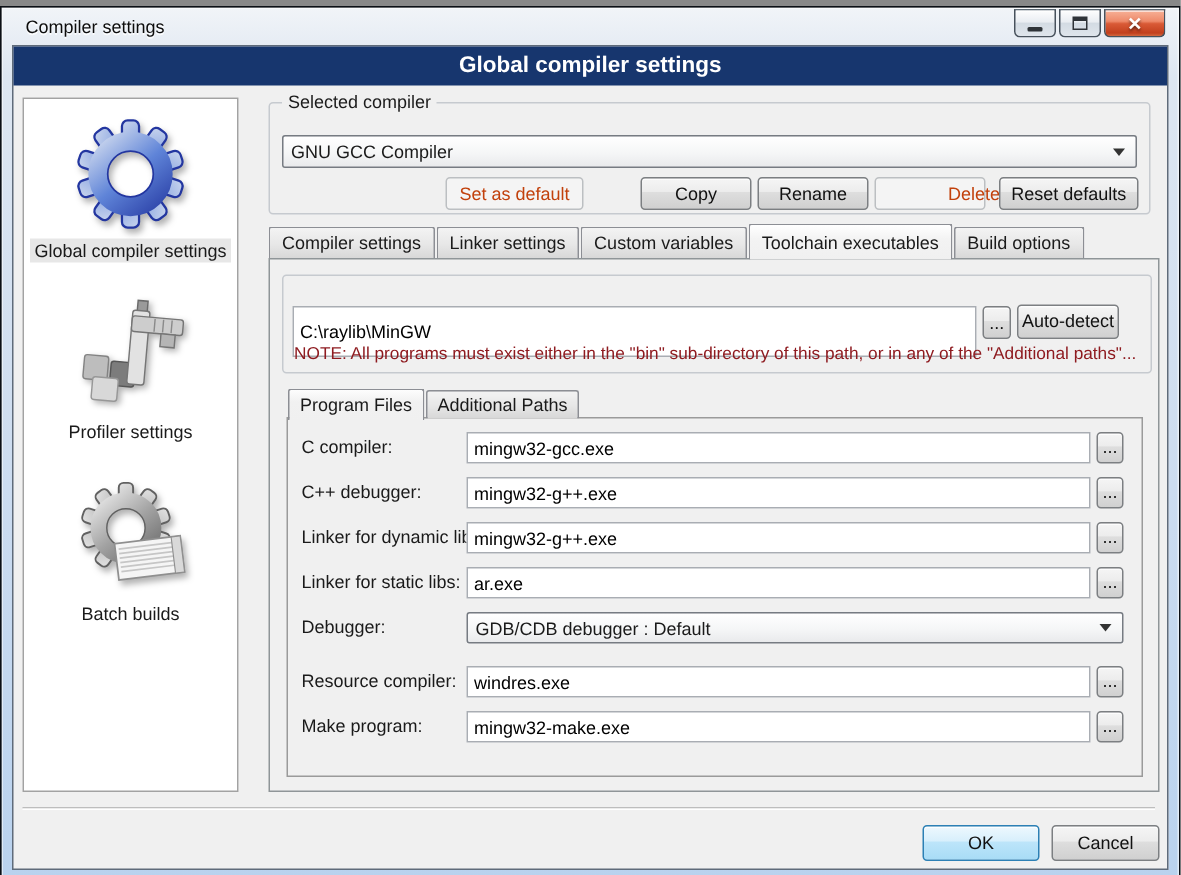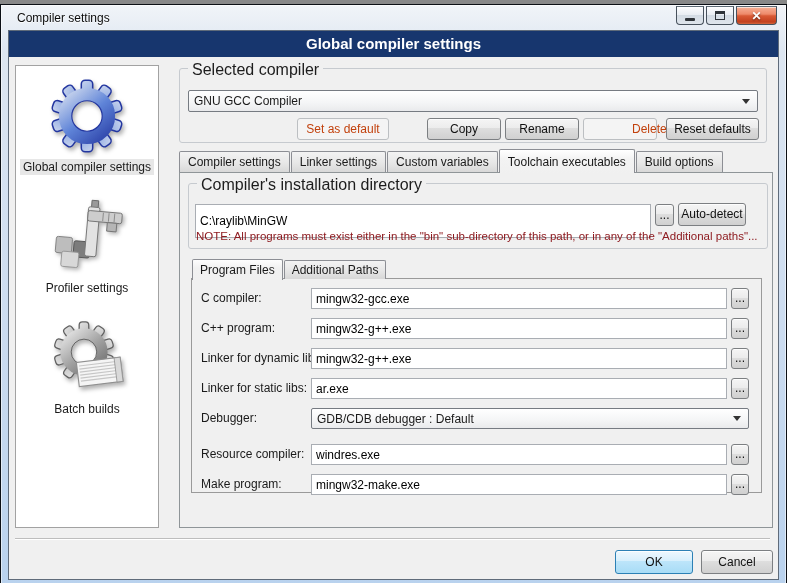--- a/index.html
+++ b/index.html
@@ -30,21 +30,21 @@
   
   .sidebar{position:absolute;left:6px;top:34px;width:144px;height:463px;background:#fff;border:1px solid #a2a2a2;
            display:flex;flex-direction:column;align-items:center;overflow:hidden;}
   .sb-item{display:flex;flex-direction:column;align-items:center;cursor:default;}
   .sb-item1{margin-top:12px;} .sb-item2{margin-top:24px;} .sb-item3{margin-top:24px;}
   .sb-icon{width:76px;height:76px;}
   .sb-label{margin-top:5px;font-size:12px;padding:1px 3px;white-space:nowrap;}
   .sb-item.selected .sb-label{background:#e7e7e7;}
   
   .group{position:absolute;border:1px solid #c6cacf;border-radius:3px;}
-  .legend{position:absolute;top:-8px;left:8px;background:#f0f0f0;padding:0 4px;font-size:16px;color:#1c1c1c;white-space:nowrap;}
+  .legend{position:absolute;top:-8px;left:8px;background:#f0f0f0;padding:0 4px;font-size:12px;color:#1c1c1c;white-space:nowrap;}
   .gb-compiler{left:170px;top:37px;width:588px;height:75px;}
   
   .combo{position:absolute;height:22px;border:1px solid #767b82;border-radius:2px;
          background:linear-gradient(180deg,#ffffff,#f4f5f6 60%,#e9eaec);display:flex;align-items:center;cursor:default;}
   .combo-value{flex:1;padding-left:5px;white-space:nowrap;overflow:hidden;}
   .combo-arrow{width:0;height:0;border-left:4px solid transparent;border-right:4px solid transparent;border-top:5px solid #333;margin:0 7px 0 4px;}
   .combo-main{left:8px;top:21px;right:8px;}
   
   .btn{position:absolute;height:22px;border:1px solid #7c7f82;border-radius:3px;font-family:"Liberation Sans",sans-serif;
        font-size:12px;color:#111;text-align:center;line-height:20px;cursor:default;
@@ -66,21 +66,21 @@
        font-family:"Liberation Sans",sans-serif;font-size:12px;background:#fff;}
   .btn-browse-main{left:466px;top:20px;width:19px;}
   .btn-autodetect{left:489px;top:19px;width:68px;height:23px;line-height:21px;}
   .note{position:absolute;left:7px;top:46px;font-size:11.5px;color:#8e1b20;white-space:nowrap;}
   
   .subtabs{position:absolute;left:12px;top:85px;height:21px;display:flex;align-items:flex-end;z-index:2;}
   .subtab{height:19px;line-height:18px;padding:0 7px;font-size:12px;white-space:nowrap;cursor:default;
        background:linear-gradient(180deg,#f3f3f3,#e6e6e6 55%,#d7d7d7);
        border:1px solid #8c8e94;border-bottom:none;border-radius:2px 2px 0 0;margin-right:1px;}
   .subtab.active{height:21px;line-height:21px;background:linear-gradient(180deg,#fdfdfd,#f1f1f1 40%,#f0f0f0);margin-bottom:-1px;}
-  .subpanel{position:absolute;left:11px;top:105px;width:571px;height:215px;border:1px solid #9a9a9a;background:#f0f0f0;}
+  .subpanel{position:absolute;left:11px;top:105px;width:571px;height:240px;border:1px solid #9a9a9a;background:#f0f0f0;}
   .form-row{position:absolute;left:0;right:0;height:22px;}
   .form-label{position:absolute;left:9px;top:3px;font-size:12px;white-space:nowrap;}
   .form-input{position:absolute;left:119px;top:0;width:416px;height:21px;border:1px solid #a9adb3;padding:0 4px;
        font-family:"Liberation Sans",sans-serif;font-size:12px;background:#fff;}
   .form-browse{left:539px;top:0;width:18px;height:21px;line-height:19px;}
   .form-combo{left:119px;top:0;width:438px;height:21px;}
   
   .separator{position:absolute;left:6px;right:8px;top:507px;height:2px;border-top:1px solid #bdbdbd;border-bottom:1px solid #fff;}
   .btn-ok{left:606px;top:519px;width:78px;height:24px;line-height:22px;}
   .btn-cancel{left:692px;top:519px;width:72px;height:24px;line-height:22px;}
@@ -203,38 +203,37 @@
     <div class="tabs">
         <div class="tab">Compiler settings</div>
         <div class="tab">Linker settings</div>
         <div class="tab">Custom variables</div>
         <div class="tab active">Toolchain executables</div>
         <div class="tab">Build options</div>
       </div>
 
     <div class="tab-panel">
       <div class="group gb-install">
-        <span class="legend">Compiler's installation directory</span>
         <input class="path-input" value="C:\raylib\MinGW" style="">
         <div class="btn btn-browse-main">...</div>
         <div class="btn btn-autodetect">Auto-detect</div>
         <div class="note" style="color: rgb(142, 27, 32);">NOTE: All programs must exist either in the "bin" sub-directory of this path, or in any of the "Additional paths"...</div>
       </div>
       <div class="subtabs">
           <div class="subtab active">Program Files</div>
           <div class="subtab">Additional Paths</div>
         </div>
       <div class="subpanel">
           <div class="form-row" style="top: 9px;">
             <span class="form-label">C compiler:</span>
             <input class="form-input" value="mingw32-gcc.exe" style="">
             <div class="btn form-browse">...</div>
           </div>
           <div class="form-row" style="top: 39px;">
-            <span class="form-label">C++ program:</span>
+            <span class="form-label">C++ debugger:</span>
             <input class="form-input" value="mingw32-g++.exe" style="">
             <div class="btn form-browse">...</div>
           </div>
           <div class="form-row" style="top: 69px;">
             <span class="form-label">Linker for dynamic libs:</span>
             <input class="form-input" value="mingw32-g++.exe" style="">
             <div class="btn form-browse">...</div>
           </div>
           <div class="form-row" style="top: 99px;">
             <span class="form-label">Linker for static libs:</span>

